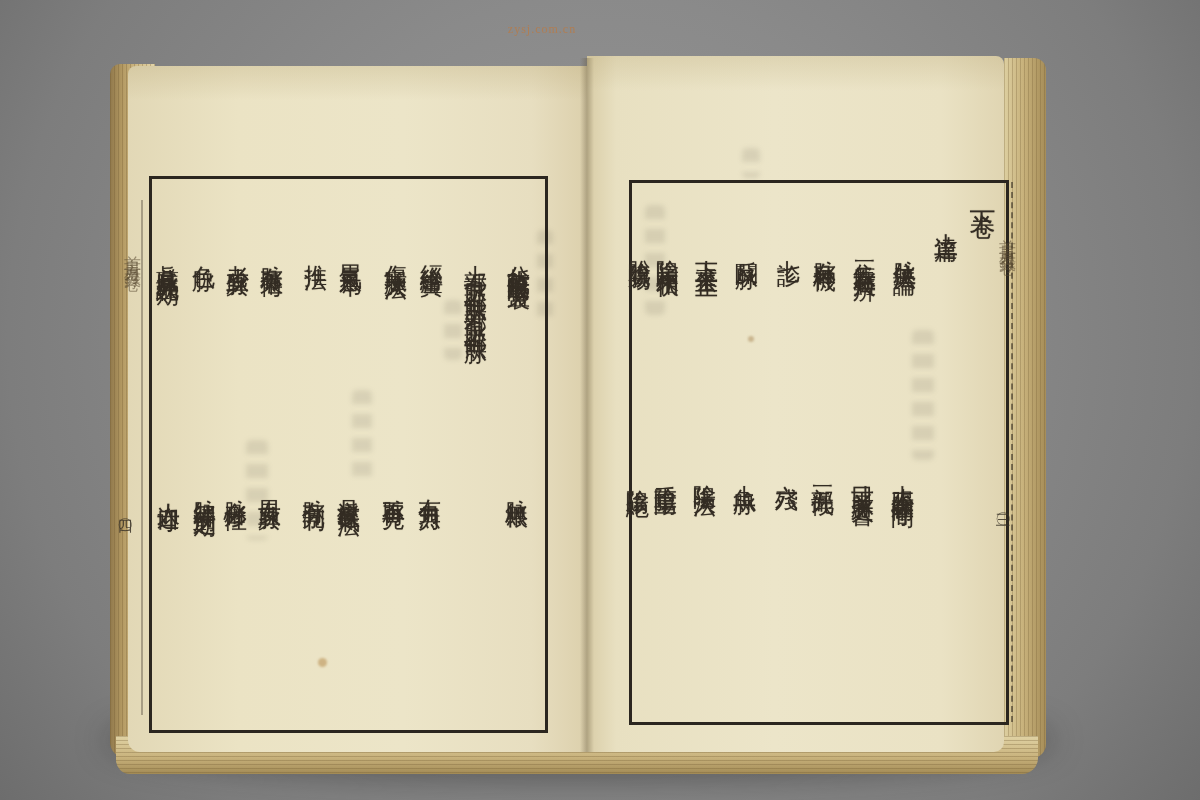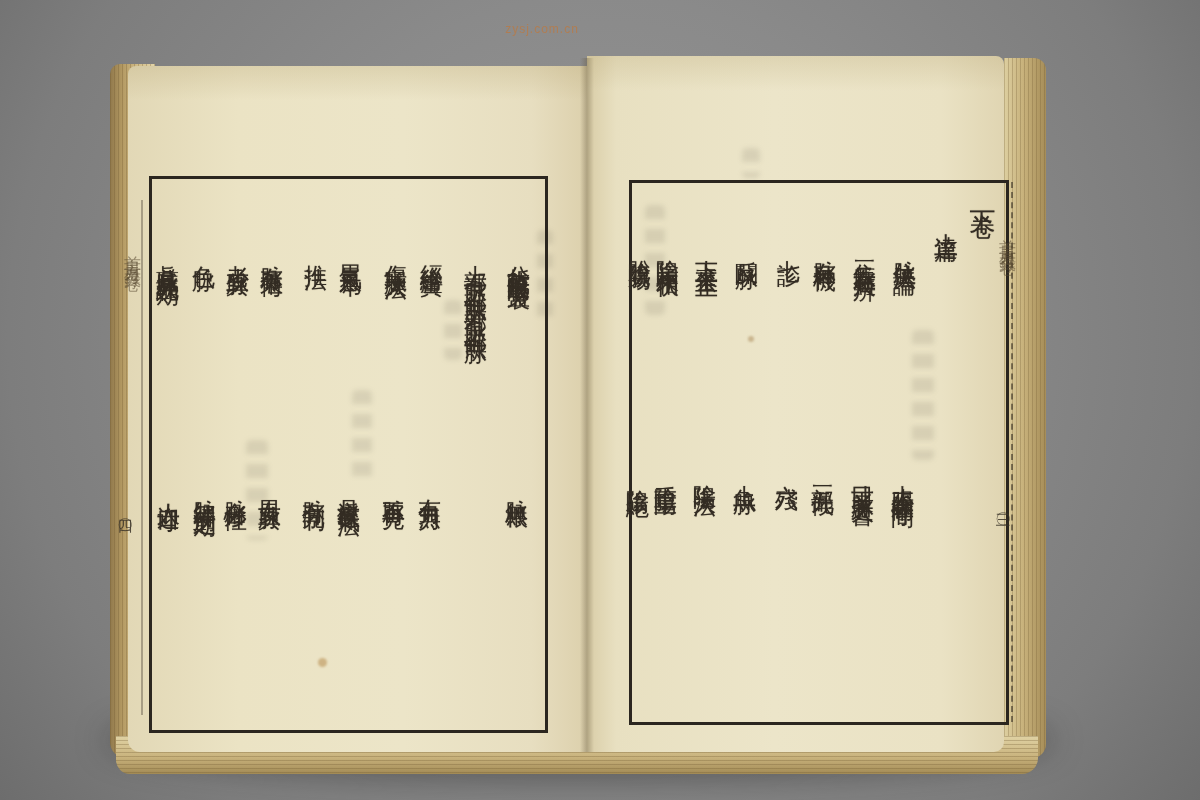--- a/index.html
+++ b/index.html
@@ -86,21 +86,21 @@
   
   .watermark { left:496px; top:20px; width:92px; text-align:center; z-index:50; }
   .wm-logo {
     display:inline-block; width:64px;
     font-size:27px; font-weight:bold; line-height:1.15;
     color:rgba(178,88,28,0.50); letter-spacing:4px;
     word-break:break-all;
   }
   .wm-url {
     margin-top:2px; font-size:12px; letter-spacing:1px;
-    font-family:Liberation Sans, sans-serif;
+    font-family:Liberation Serif, serif;
     color:rgba(205,115,38,0.55);
   }
 </style>
 </head>
 <body>
 
 <div class="stage">
 
   <div class="abs book-shadow"></div>
   <div class="abs edge-left"></div>

